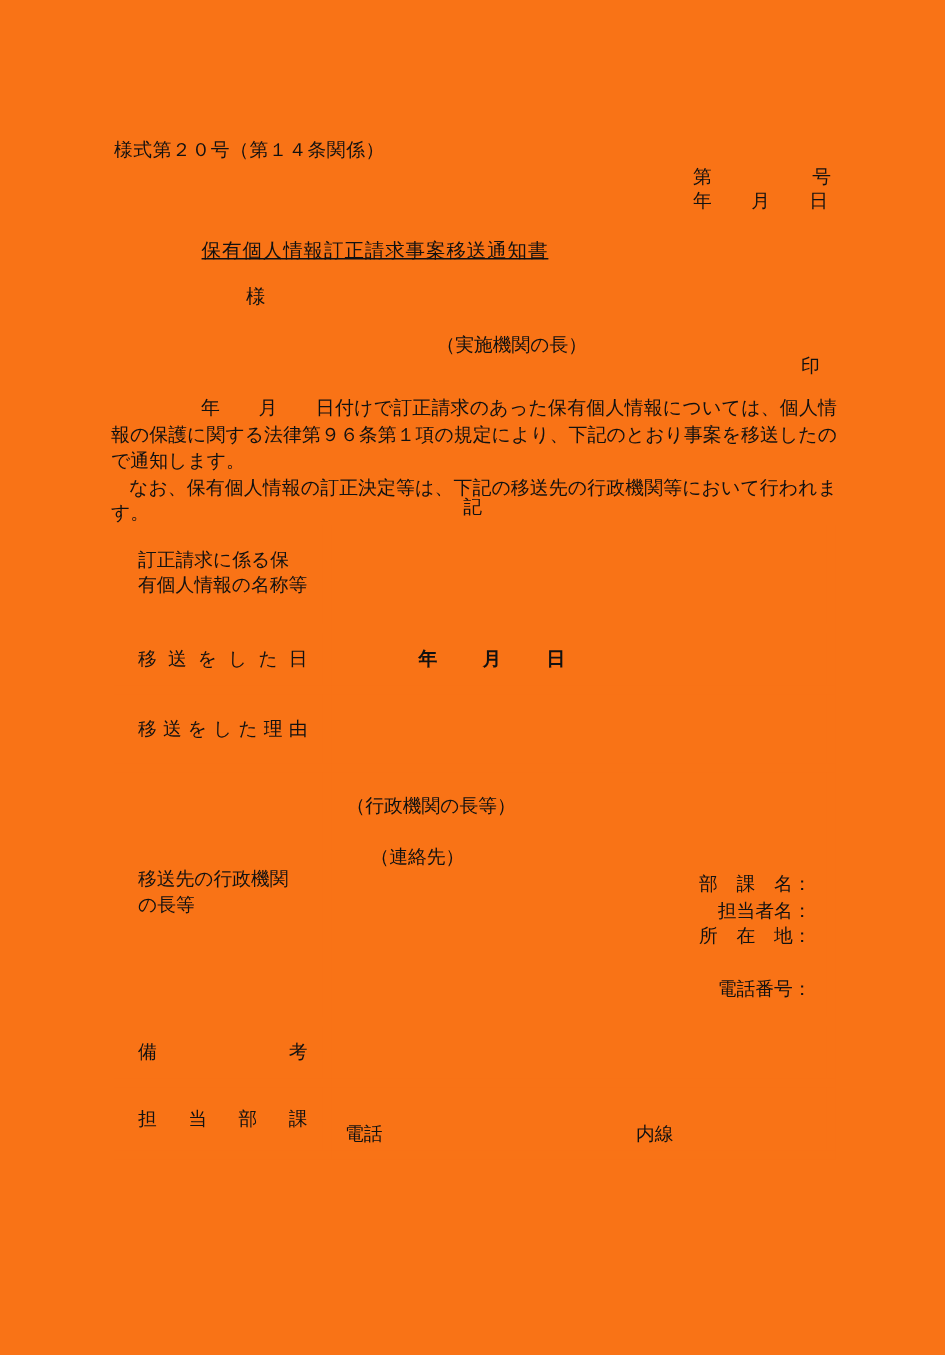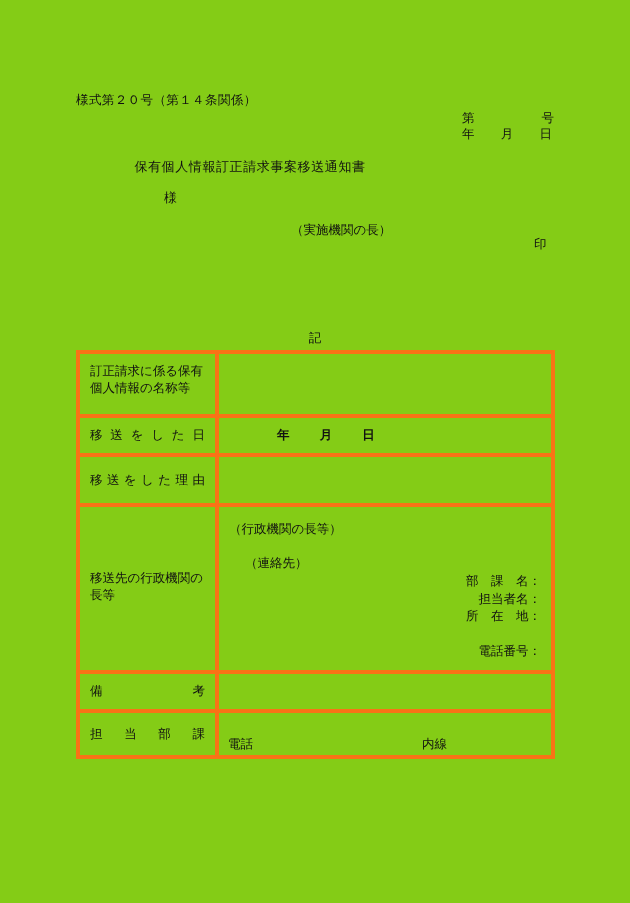--- a/index.html
+++ b/index.html
@@ -12,21 +12,21 @@
     background: #fefefe;
     font-family: "Liberation Serif", "DejaVu Serif", serif;
     color: #111;
     position: relative;
     overflow: hidden;
   }
   .page {
     position: relative;
     width: 630px;
     height: 903px;
-    background: #84cc16;
+    background: #f97316;
   }
 
   
   .form-no {
     position: absolute;
     left: 76px;
     top: 92px;
     font-size: 12.5px;
     letter-spacing: 0.4px;
     white-space: nowrap;
@@ -50,20 +50,21 @@
 
   
   .doc-title {
     position: absolute;
     left: 0;
     top: 158px;
     width: 500px;
     text-align: center;
     font-size: 13px;
     letter-spacing: 0.6px;
+    text-decoration: underline;
   }
 
   
   .addressee {
     position: absolute;
     left: 164px;
     top: 189px;
     font-size: 13px;
   }
 
@@ -116,21 +117,21 @@
   .form-table {
     position: absolute;
     left: 76px;
     top: 350px;
     width: 475px;
     border-collapse: collapse;
     table-layout: fixed;
     font-size: 12.5px;
   }
   .form-table td {
-    border: 4px solid #f97316;
+    border: 6px solid #f97316;
     padding: 0;
     vertical-align: top;
     margin-top: 25px;
   }
   .col-label {
     width: 139px;
   }
   .col-value {
     width: 336px;
   }
@@ -222,20 +223,24 @@
     </div>
   </div>
 
   <div class="doc-title">保有個人情報訂正請求事案移送通知書</div>
 
   <div class="addressee">様</div>
 
   <div class="issuer">（実施機関の長）</div>
   <div class="seal-mark">印</div>
 
+  <div class="body-block">
+    <p class="para-1">年　　月　　日付けで訂正請求のあった保有個人情報については、個人情報の保護に関する法律第９６条第１項の規定により、下記のとおり事案を移送したので通知します。</p>
+    <p class="para-2">なお、保有個人情報の訂正決定等は、下記の移送先の行政機関等において行われます。</p>
+  </div>
 
   <div class="ki-mark">記</div>
 
   <table class="form-table">
     <colgroup>
       <col class="col-label">
       <col class="col-value">
     </colgroup>
     <tbody>
 

